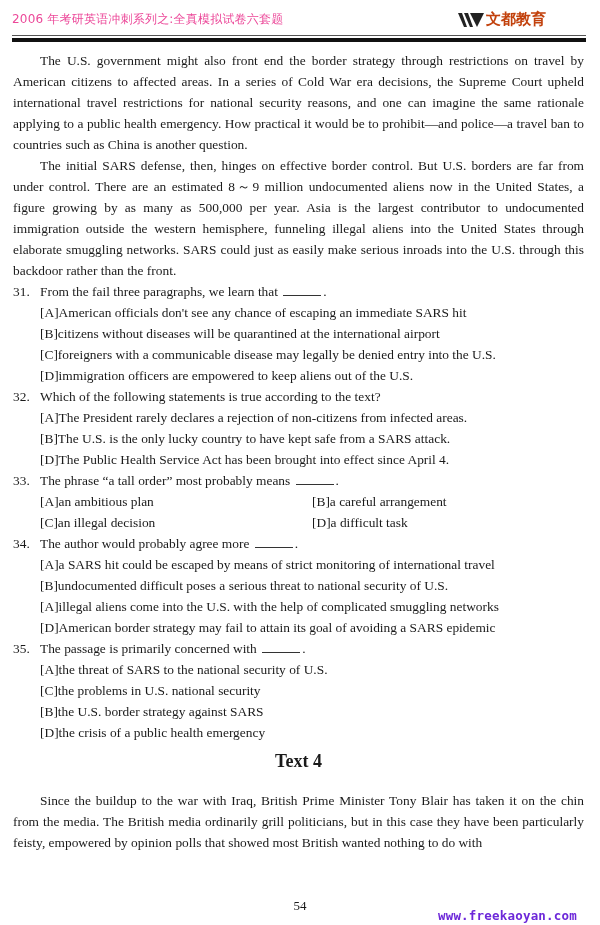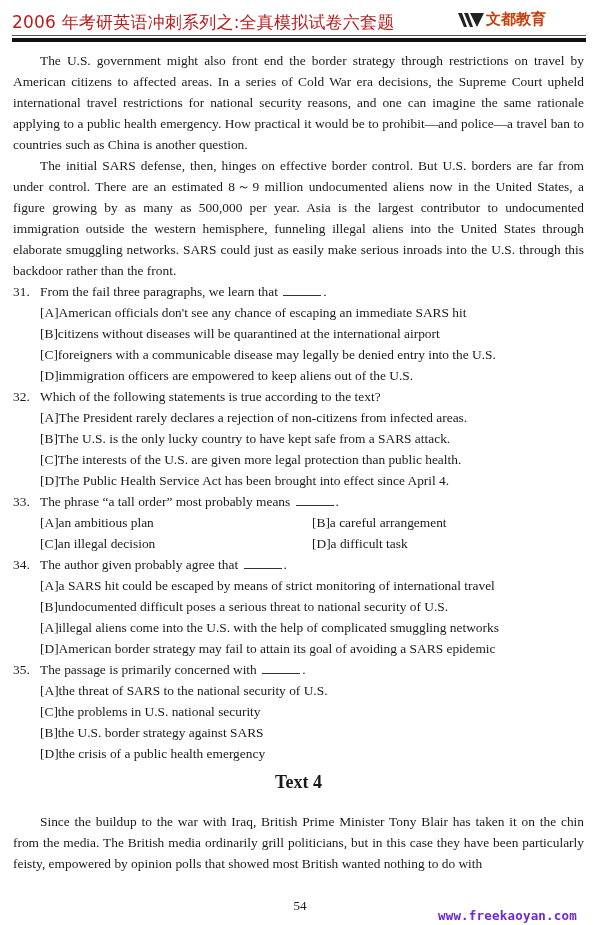--- a/index.html
+++ b/index.html
@@ -2,22 +2,22 @@
 <html><head>
 <meta charset="utf-8">
 <style>
   html, body { margin: 0; padding: 0; }
   body {
     width: 600px; height: 925px; background: #ffffff; position: relative; overflow: hidden;
     font-family: "Liberation Serif", "DejaVu Serif", serif; color: #1a1a1a;
   }
   .header { position: absolute; left: 12px; right: 14px; top: 6px; height: 30px; }
   .header-title {
-    position: absolute; left: 0; top: 5px; font-size: 17px; letter-spacing: 0.2px;
-    font-family: "DejaVu Sans", "Liberation Sans", sans-serif; color: #b91c1c;
+    position: absolute; left: 0; top: 5px; font-size: 12px; letter-spacing: 0.2px;
+    font-family: "DejaVu Sans", "Liberation Sans", sans-serif; color: #ec4899;
   }
   .header-logo { position: absolute; right: 40px; top: 4px; display: flex; align-items: center; }
   .logo-mark { width: 26px; height: 16px; margin-right: 2px; }
   .logo-text { font-family: "DejaVu Sans", sans-serif; font-weight: bold; font-size: 15px; color: #c2410c; }
   .rule-thin { position: absolute; left: 12px; right: 14px; top: 35px; height: 1px; background: #555; }
   .rule-thick { position: absolute; left: 12px; right: 14px; top: 38px; height: 4px; background: #111; }
 
   .content { position: absolute; left: 13px; right: 16px; top: 50px; font-size: 13.4px; line-height: 21px; }
   p.para { margin: 0; text-indent: 27px; text-align: justify; }
   .q { margin: 0; }
@@ -66,41 +66,40 @@
     <p class="opt">[C]foreigners with a communicable disease may legally be denied entry into the U.S.</p>
     <p class="opt">[D]immigration officers are empowered to keep aliens out of the U.S.</p>
   </div>
 
   <div>
     <p class="q">
       <span class="q-num">32.</span><span>Which of the following statements is true according to the text?</span>
     </p>
     <p class="opt">[A]The President rarely declares a rejection of non-citizens from infected areas.</p>
     <p class="opt">[B]The U.S.  is the only lucky country to have kept safe from a SARS attack.</p>
-    <p class="opt">[C]The interests of the U.S.  are given more legal protection than public health.</p>
     <p class="opt">[D]The Public Health Service Act has been brought into effect since April 4.</p>
   </div>
 
   <div>
     <p class="q">
       <span class="q-num">33.</span><span>The phrase “a tall order” most probably means</span> <span class="blank"></span><span>.</span>
     </p>
     <div class="opt-row">
       <span class="cell">[A]an ambitious plan</span>
       <span class="cell">[B]a careful arrangement</span>
     </div>
     <div class="opt-row">
       <span class="cell">[C]an illegal decision</span>
       <span class="cell">[D]a difficult task</span>
     </div>
   </div>
 
   <div>
     <p class="q">
-      <span class="q-num">34.</span><span>The author given probably agree that</span> <span class="blank"></span><span>.</span>
+      <span class="q-num">34.</span><span>The author would probably agree more</span> <span class="blank"></span><span>.</span>
     </p>
     <p class="opt">[A]a SARS hit could be escaped by means of strict monitoring of international travel</p>
     <p class="opt">[B]undocumented difficult poses a serious threat to national security of U.S.</p>
     <p class="opt">[A]illegal aliens come into the U.S.  with the help of complicated smuggling networks</p>
     <p class="opt">[D]American border strategy may fail to attain its goal of avoiding a SARS epidemic</p>
   </div>
 
   <div>
     <p class="q">
       <span class="q-num">35.</span><span>The passage is primarily concerned with</span> <span class="blank"></span><span>.</span>

